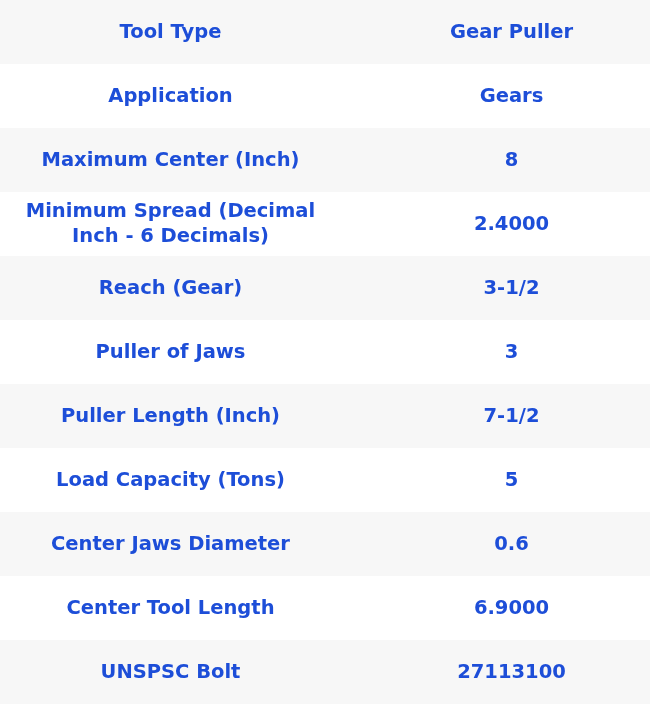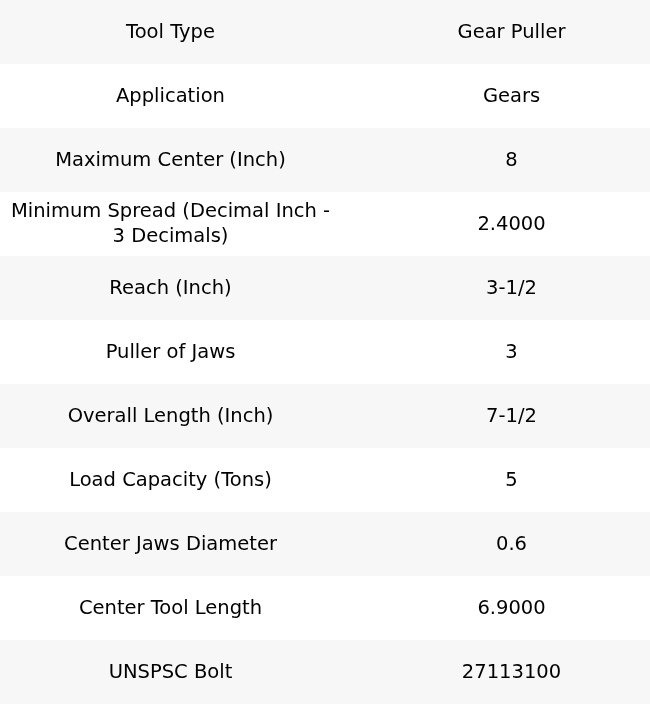--- a/index.html
+++ b/index.html
@@ -25,23 +25,23 @@
     background: #f7f7f7;
   }
   #spec-table tr.even-row {
     background: #ffffff;
   }
   #spec-table td {
     padding: 4px 8px;
     text-align: center;
     vertical-align: middle;
     font-size: 19.5px;
-    color: #000000;
+    color: #1d4ed8;
     line-height: 1.28;
-    font-weight: 400;
+    font-weight: 700;
   }
   #spec-table td.label-cell {
     width: 325px;
   }
   #spec-table td.value-cell {
     width: 325px;
   }
 </style>
 </head>
 <body>
@@ -54,33 +54,33 @@
     </tr>
     <tr class="even-row">
       <td class="label-cell">Application</td>
       <td class="value-cell">Gears</td>
     </tr>
     <tr class="odd-row">
       <td class="label-cell">Maximum Center (Inch)</td>
       <td class="value-cell">8</td>
     </tr>
     <tr class="even-row">
-      <td class="label-cell">Minimum Spread (Decimal Inch - 3 Decimals)</td>
+      <td class="label-cell">Minimum Spread (Decimal Inch - 6 Decimals)</td>
       <td class="value-cell">2.4000</td>
     </tr>
     <tr class="odd-row">
-      <td class="label-cell">Reach (Inch)</td>
+      <td class="label-cell">Reach (Gear)</td>
       <td class="value-cell">3-1/2</td>
     </tr>
     <tr class="even-row">
       <td class="label-cell">Puller of Jaws</td>
       <td class="value-cell">3</td>
     </tr>
     <tr class="odd-row">
-      <td class="label-cell">Overall Length (Inch)</td>
+      <td class="label-cell">Puller Length (Inch)</td>
       <td class="value-cell">7-1/2</td>
     </tr>
     <tr class="even-row">
       <td class="label-cell">Load Capacity (Tons)</td>
       <td class="value-cell">5</td>
     </tr>
     <tr class="odd-row">
       <td class="label-cell">Center Jaws Diameter</td>
       <td class="value-cell">0.6</td>
     </tr>

